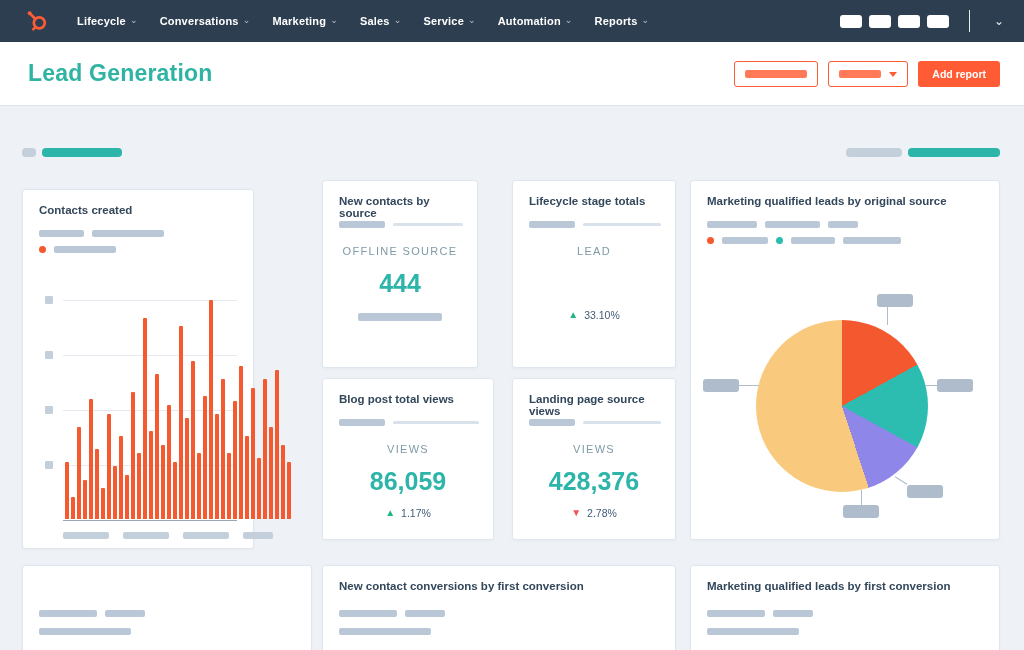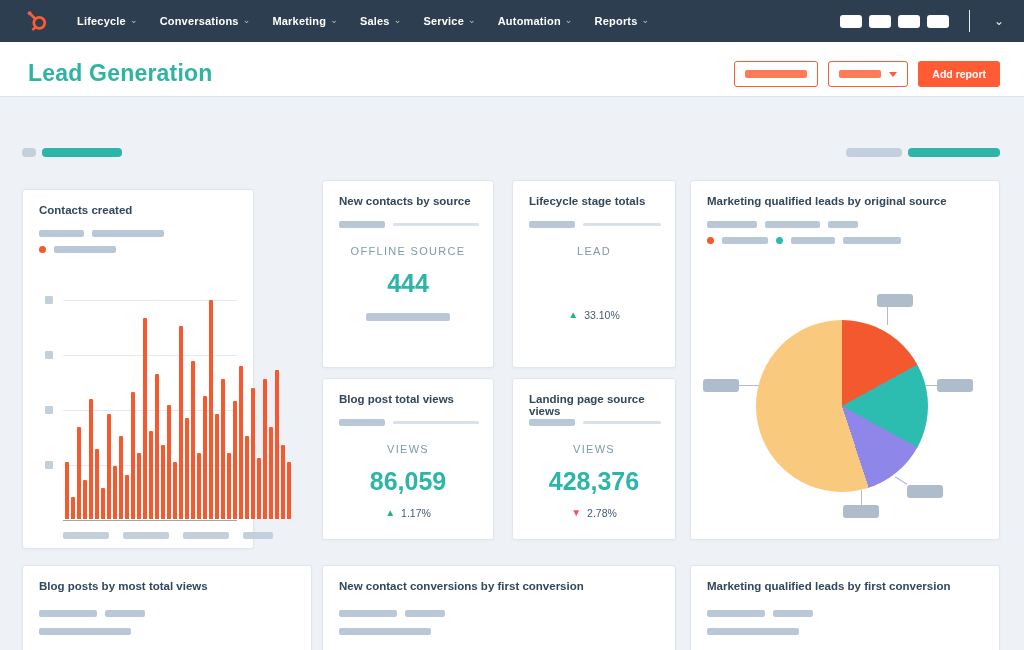--- a/index.html
+++ b/index.html
@@ -12,42 +12,42 @@
   .logo-wrap { margin-left:26px; display:flex; align-items:center; }
   .nav-menu { display:flex; align-items:center; margin-left:20px; gap:4px; }
   .nav-item { color:#ffffff; font-size:11px; font-weight:700; letter-spacing:.2px; padding:6px 9px; border-radius:3px; cursor:pointer; display:flex; align-items:center; gap:4px; }
   .nav-caret { font-size:9px; opacity:.65; font-weight:400; transform:translateY(-1px); }
   .nav-right { position:absolute; right:16px; top:0; height:42px; display:flex; align-items:center; gap:7px; }
   .nav-block { width:22px; height:13px; background:#ffffff; border-radius:3px; }
   .nav-divider { width:1px; height:22px; background:#ffffff; opacity:.9; margin:0 13px; }
   .nav-chevron { color:#ffffff; font-size:12px; opacity:.9; padding:4px; }
 
   
-  .page-header { position:absolute; left:0; top:42px; width:1024px; height:55px; background:#ffffff; border-bottom:1px solid #dde5ec; }
+  .page-header { position:absolute; left:0; top:42px; width:1024px; height:64px; background:#ffffff; border-bottom:1px solid #dde5ec; }
   .page-title { position:absolute; left:28px; top:18px; font-size:23px; font-weight:600; color:#2fb3a3; letter-spacing:.2px; }
   .header-controls { position:absolute; right:24px; top:19px; display:flex; align-items:center; gap:10px; }
   .filter-box { height:26px; background:#ffffff; border:1px solid #ff5c35; border-radius:3px; display:flex; align-items:center; justify-content:center; gap:8px; padding:0 10px; cursor:pointer; }
   .filter-bar { height:8px; background:#ff7a59; border-radius:2px; }
   .filter-caret { width:0; height:0; border-left:4px solid transparent; border-right:4px solid transparent; border-top:5px solid #ff5c35; }
   .add-report-btn { height:26px; padding:0 14px; background:#ff5c35; border:none; border-radius:3px; color:#ffffff; font-size:10.5px; font-weight:700; font-family:"Liberation Sans", sans-serif; cursor:pointer; }
 
   
   .pills { position:absolute; display:flex; gap:6px; align-items:center; }
   .pills-left { left:22px; top:148px; }
   .pills-right { right:24px; top:148px; }
   .pill { height:9px; border-radius:4px; }
   .pill-gray { background:#c3cfdb; }
   .pill-teal { background:#2cb5a8; }
 
   
   .card { position:absolute; background:#ffffff; border:1px solid #dfe6ed; border-radius:3px; box-shadow:0 1px 3px rgba(45,62,80,.04); }
   .card-title { position:absolute; left:16px; top:14px; right:14px; font-size:11.5px; font-weight:700; color:#33475b; }
 
   #card-contacts { left:22px; top:189px; width:232px; height:360px;text-decoration:underline; }
-  #card-ncs      { left:322px; top:180px; width:172px; height:188px; }
+  #card-ncs      { left:322px; top:180px; width:156px; height:188px; }
   #card-lst      { left:512px; top:180px; width:164px; height:188px; }
   #card-bpv      { left:322px; top:378px; width:172px; height:162px; }
   #card-lpv      { left:512px; top:378px; width:164px; height:162px; }
   #card-mql      { left:690px; top:180px; width:310px; height:360px; }
   #card-b1       { left:22px; top:565px; width:290px; height:120px; }
   #card-b2       { left:322px; top:565px; width:354px; height:120px; }
   #card-b3       { left:690px; top:565px; width:310px; height:120px; }
 
   
   .legend-row { position:absolute; left:16px; display:flex; align-items:center; gap:8px; }
@@ -314,21 +314,20 @@
     <div class="cline" style="left:48px; top:204px; width:20px; height:1px;"></div>
 
     <div class="callout" style="left:152px; top:324px;"></div>
     <div class="cline" style="left:170px; top:309px; width:1px; height:15px;"></div>
 
     <div class="callout" style="left:216px; top:304px;"></div>
     <div class="cline" style="left:203px; top:299px; width:14px; height:1px; transform:rotate(32deg);"></div>
   </div>
 
   <div class="card" id="card-b1">
-    <div class="card-title">Blog posts by most total views</div>
     <div class="ph-row1">
       <div class="ph-bar" style="width:58px;"></div>
       <div class="ph-bar" style="width:40px;"></div>
     </div>
     <div class="ph-row2">
       <div class="ph-bar" style="width:92px;"></div>
     </div>
   </div>
 
   <div class="card" id="card-b2">

